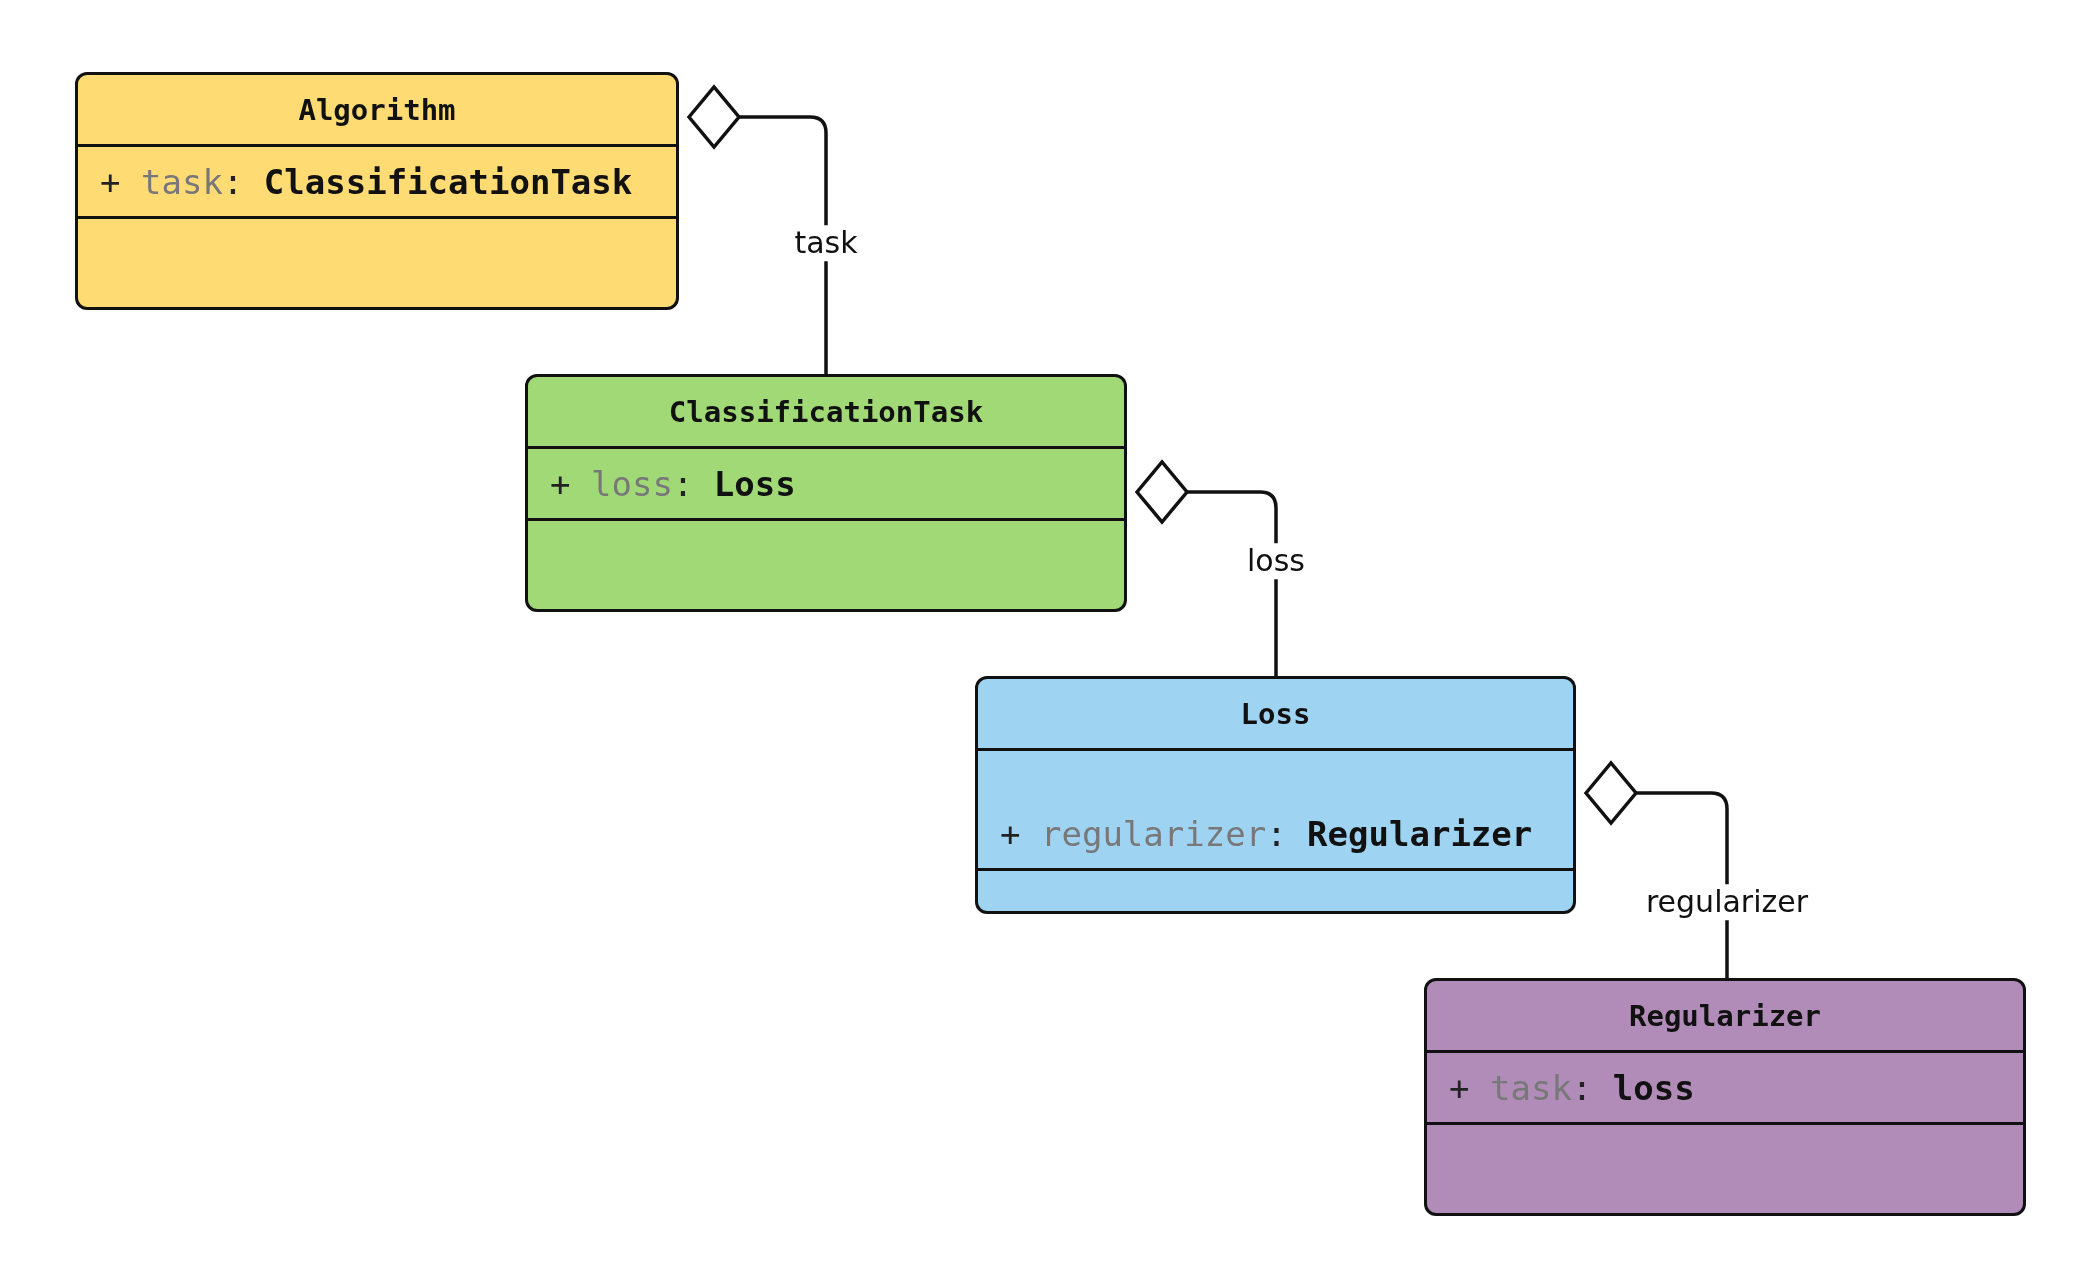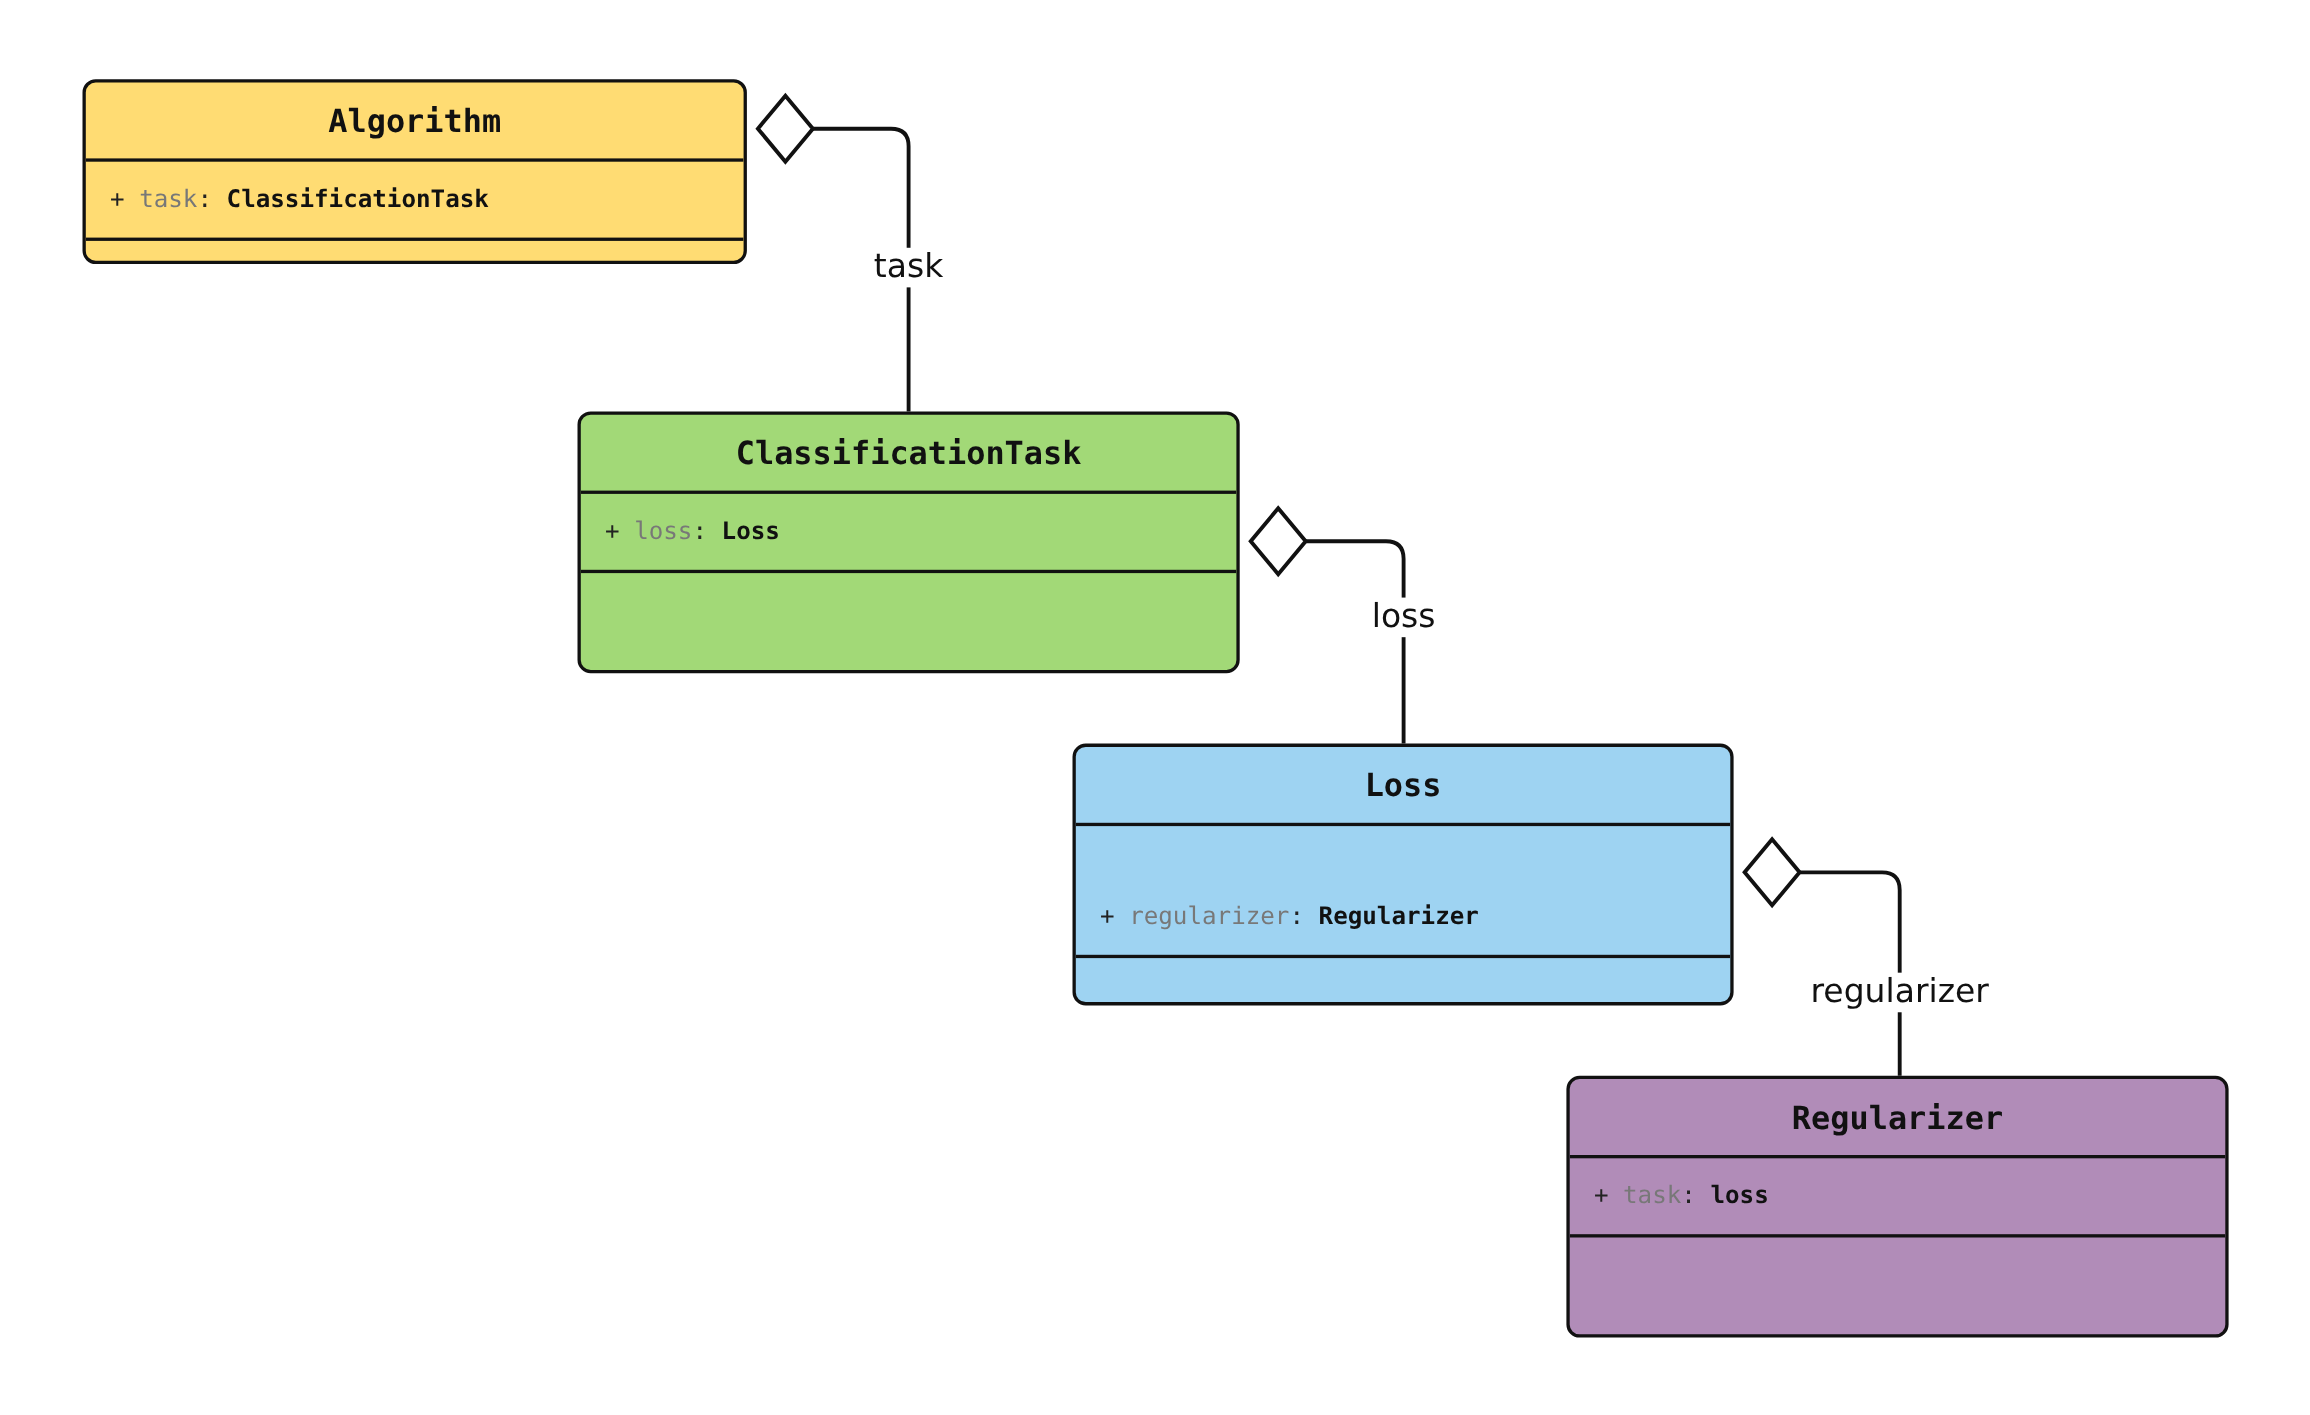--- a/index.html
+++ b/index.html
@@ -53,21 +53,21 @@
   .uml-title-text {
     font-family: "DejaVu Sans Mono", monospace;
     font-weight: bold;
     font-size: 29px;
     color: #111111;
     letter-spacing: 0px;
     white-space: nowrap;
   }
   .uml-attr-text {
     font-family: "DejaVu Sans Mono", monospace;
-    font-size: 22px;
+    font-size: 34px;
     white-space: nowrap;
     line-height: 1;
   }
   .attr-vis {
     color: #222222;
     font-weight: normal;
   }
   .attr-name {
     color: #787878;
     font-weight: normal;
@@ -104,21 +104,21 @@
       </g>
       <g>
         <path d="M 1187 492 H 1260 Q 1276 492 1276 508 V 676" fill="none" stroke="#111111" stroke-width="3.5" stroke-linecap="butt"></path>
         <polygon points="1137,492 1162,462 1187,492 1162,522" fill="#ffffff" stroke="#111111" stroke-width="3.5" stroke-linejoin="miter"></polygon>
       </g>
       <g>
         <path d="M 1636 793 H 1711 Q 1727 793 1727 809 V 978" fill="none" stroke="#111111" stroke-width="3.5" stroke-linecap="butt"></path>
         <polygon points="1586,793 1611,763 1636,793 1611,823" fill="#ffffff" stroke="#111111" stroke-width="3.5" stroke-linejoin="miter"></polygon>
       </g>
     </svg>
-<div class="uml-class" style="left: 75px; top: 72px; width: 604px; height: 168px; background: rgb(255, 220, 115); border-color: rgb(17, 17, 17);">
+<div class="uml-class" style="left: 75px; top: 72px; width: 604px; height: 238px; background: rgb(255, 220, 115); border-color: rgb(17, 17, 17);">
       <div class="uml-compartment uml-title-row" style="height: 72px; border-bottom-color: rgb(17, 17, 17);">
         <span class="uml-title-text">Algorithm</span>
       </div>
       <div class="uml-compartment uml-attr-row" style="height: 72px; border-bottom-color: rgb(17, 17, 17);">
         <div>
           <div class="uml-attr-text"><span class="attr-vis">+</span>&nbsp;<span class="attr-name">task</span><span class="attr-colon">:</span>&nbsp;<span class="attr-type">ClassificationTask</span></div>
         </div>
       </div>
       <div class="uml-compartment uml-method-row" style="height: 88px;"></div>
     </div>

